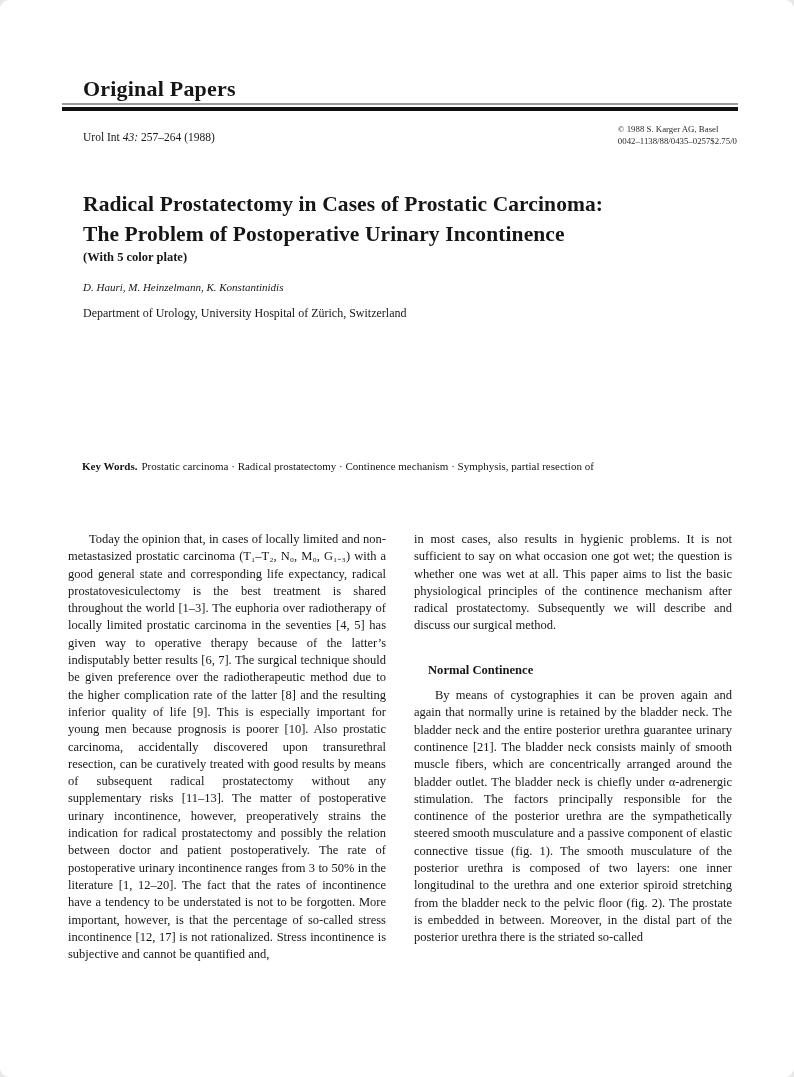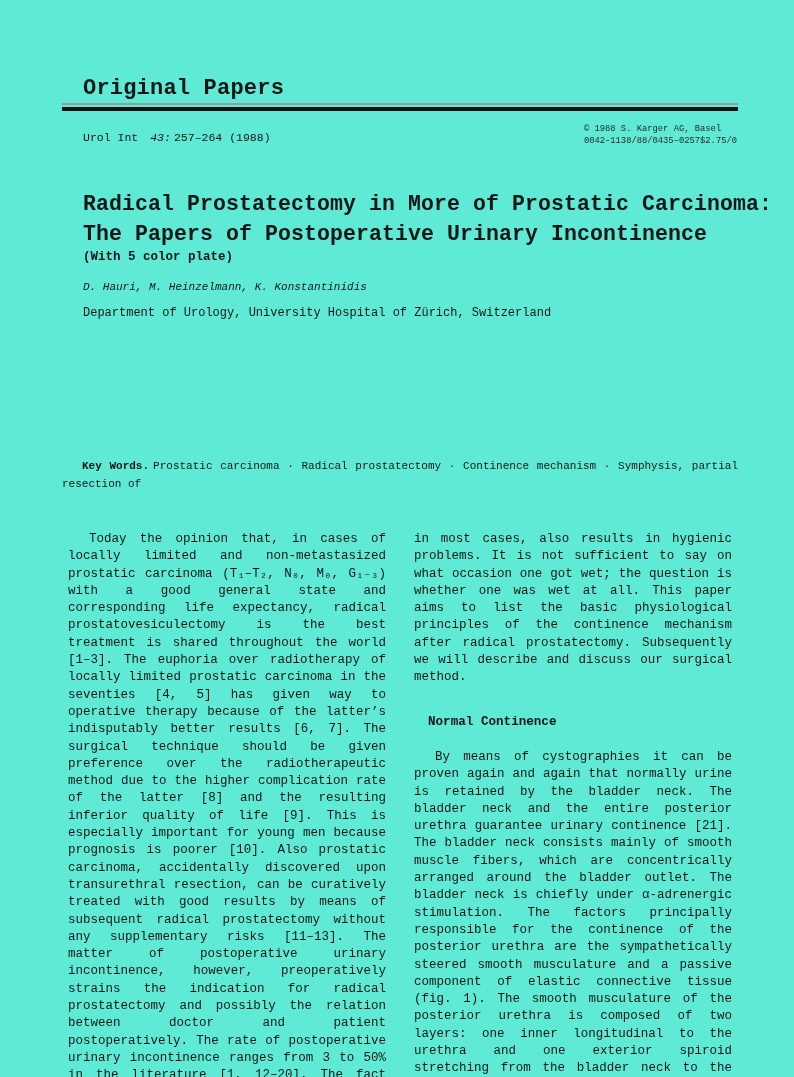--- a/index.html
+++ b/index.html
@@ -2,24 +2,25 @@
 <html><head>
 <meta charset="utf-8">
 <style>
   * { margin: 0; padding: 0; box-sizing: border-box; }
   html, body { background: #e8e8e8; }
   .page {
     position: relative;
     width: 794px;
     height: 1077px;
     margin: 0 auto;
-    background: #5eead4;
+    background: #ffffff;
     color: #161616;
-    font-family: Liberation Mono, monospace;
+    font-family: Liberation Serif, serif;
     overflow: hidden;
+    border-radius: 9px;
   }
 
   .section-label {
     position: absolute;
     left: 83px;
     top: 76px;
     font-size: 22px;
     font-weight: bold;
     letter-spacing: 0.2px;
   }
@@ -29,21 +30,21 @@
   .rule-gap   { height: 2px; background: transparent; }
   .rule-thick { height: 4px; background: #101010; }
 
   .citation {
     position: absolute;
     left: 83px;
     top: 131px;
     font-size: 11.5px;
     white-space: nowrap;
   }
-  .citation .vol { font-style: italic; margin-left: 12px; }
+  .citation .vol { font-style: italic; margin-left: 3px; }
   .citation .pages { margin-left: 3px; }
 
   .copyright {
     position: absolute;
     right: 57px;
     top: 124px;
     font-size: 8.8px;
     line-height: 11.5px;
     text-align: left;
     color: #2a2a2a;
@@ -111,21 +112,21 @@
   }
   .column p { margin: 6px; }
   .column p.indented { text-indent: 21px; }
 
   .body-heading {
     font-weight: bold;
     font-size: 12.6px;
     text-align: left;
     padding-left: 20px;
     margin-top: 27px;
-    margin-bottom: 18px;
+    margin-bottom: 8px;
   }
 </style>
 </head>
 <body>
 
 <div class="page">
 
   <div class="section-label">Original Papers</div>
 
   <div class="header-rule">
@@ -137,22 +138,22 @@
   <div class="citation">
     <span>Urol Int</span><span class="vol">43:</span><span class="pages">257–264 (1988)</span>
   </div>
 
   <div class="copyright">
     <div>© 1988 S. Karger AG, Basel</div>
     <div>0042–1138/88/0435–0257$2.75/0</div>
   </div>
 
   <div class="article-title">
-    <div>Radical Prostatectomy in More of Prostatic Carcinoma:</div>
-    <div>The Papers of Postoperative Urinary Incontinence</div>
+    <div>Radical Prostatectomy in Cases of Prostatic Carcinoma:</div>
+    <div>The Problem of Postoperative Urinary Incontinence</div>
   </div>
 
   <div class="plate-note">(With 5 color plate)</div>
 
   <div class="authors">D. Hauri, M. Heinzelmann, K. Konstantinidis</div>
 
   <div class="affiliation">Department of Urology, University Hospital of Zürich, Switzerland</div>
 
   <div class="keywords">
     <span class="kw-label">Key Words.</span><span class="kw-text">Prostatic carcinoma · Radical prostatectomy · Continence mechanism · Symphysis, partial resection of</span>

